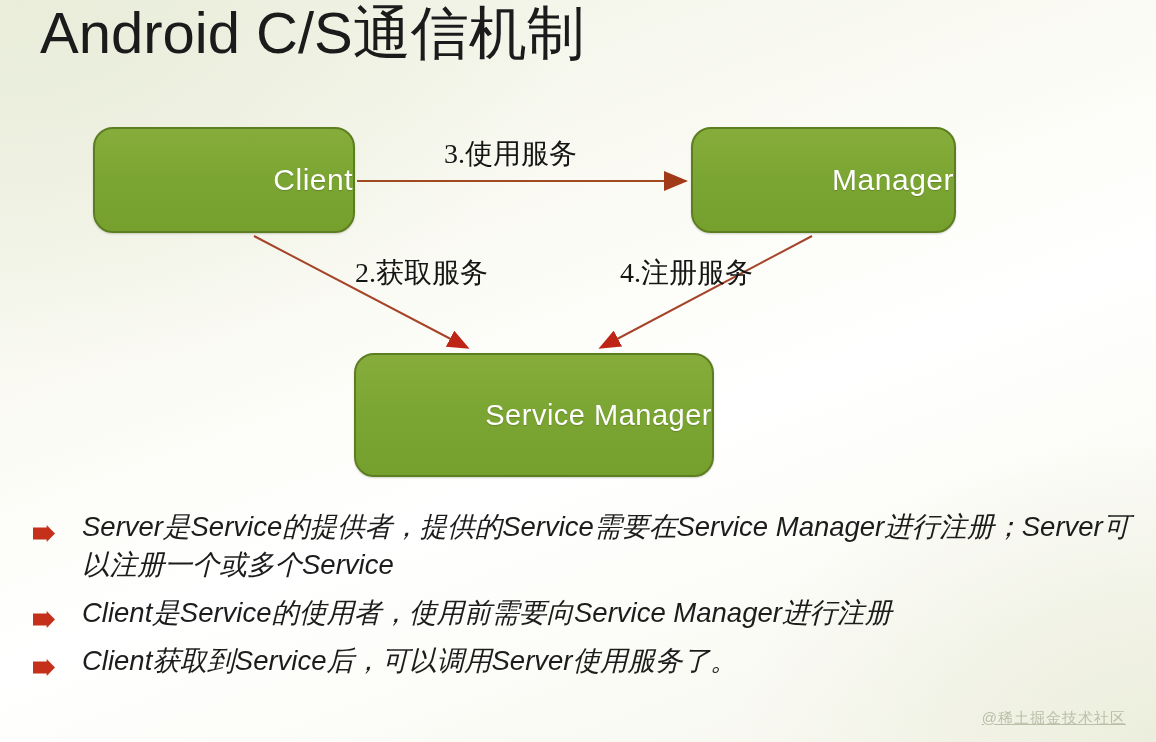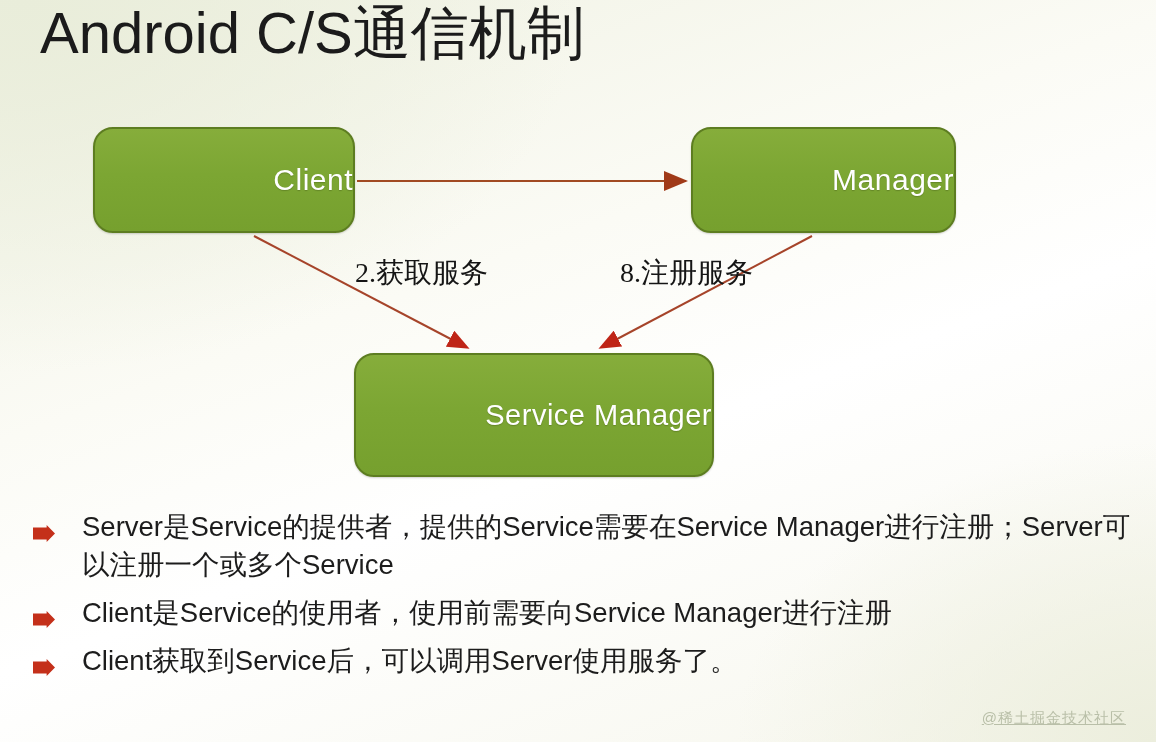--- a/index.html
+++ b/index.html
@@ -53,20 +53,21 @@
     position:absolute;left:33px;top:17px;width:0;height:0;
   }
   .bullet-marker .pennant{
     position:absolute;left:0;top:0;width:22px;height:17px;
     background:#c4301a;
     clip-path:polygon(0% 15%,62% 15%,62% 0%,100% 50%,62% 100%,62% 85%,0% 85%);
   }
   .bullet-text{
     font-size:27.5px;line-height:38px;color:#1c1c1c;
     font-family:"Liberation Sans","DejaVu Sans",sans-serif;
+    font-style:italic;
   }
   
   #watermark{
     position:absolute;right:30px;bottom:14px;
     font-size:15px;color:#b9bfa8;letter-spacing:1px;
     font-family:"Liberation Sans","DejaVu Sans",sans-serif;
     text-decoration:underline;
   }
 </style>
 </head>
@@ -98,22 +99,23 @@
     <div class="node" id="node-client">
       <span>Client</span>
     </div>
     <div class="node" id="node-server">
       <span>Manager</span>
     </div>
     <div class="node" id="node-sm">
       <span>Service Manager</span>
     </div>
 
+    <div class="arrow-label" id="label-3">3.使用服务</div>
     <div class="arrow-label" id="label-2">2.获取服务</div>
-    <div class="arrow-label" id="label-1">8.注册服务</div>
+    <div class="arrow-label" id="label-1">4.注册服务</div>
   </div>
 
   <div id="bullets">
     <div class="bullet-row">
       <span class="bullet-marker">
           <span class="pennant"></span>
         </span>
       <div class="bullet-text">Server是Service的提供者，提供的Service需要在Service Manager进行注册；Server可以注册一个或多个Service</div>
     </div>
     <div class="bullet-row">

